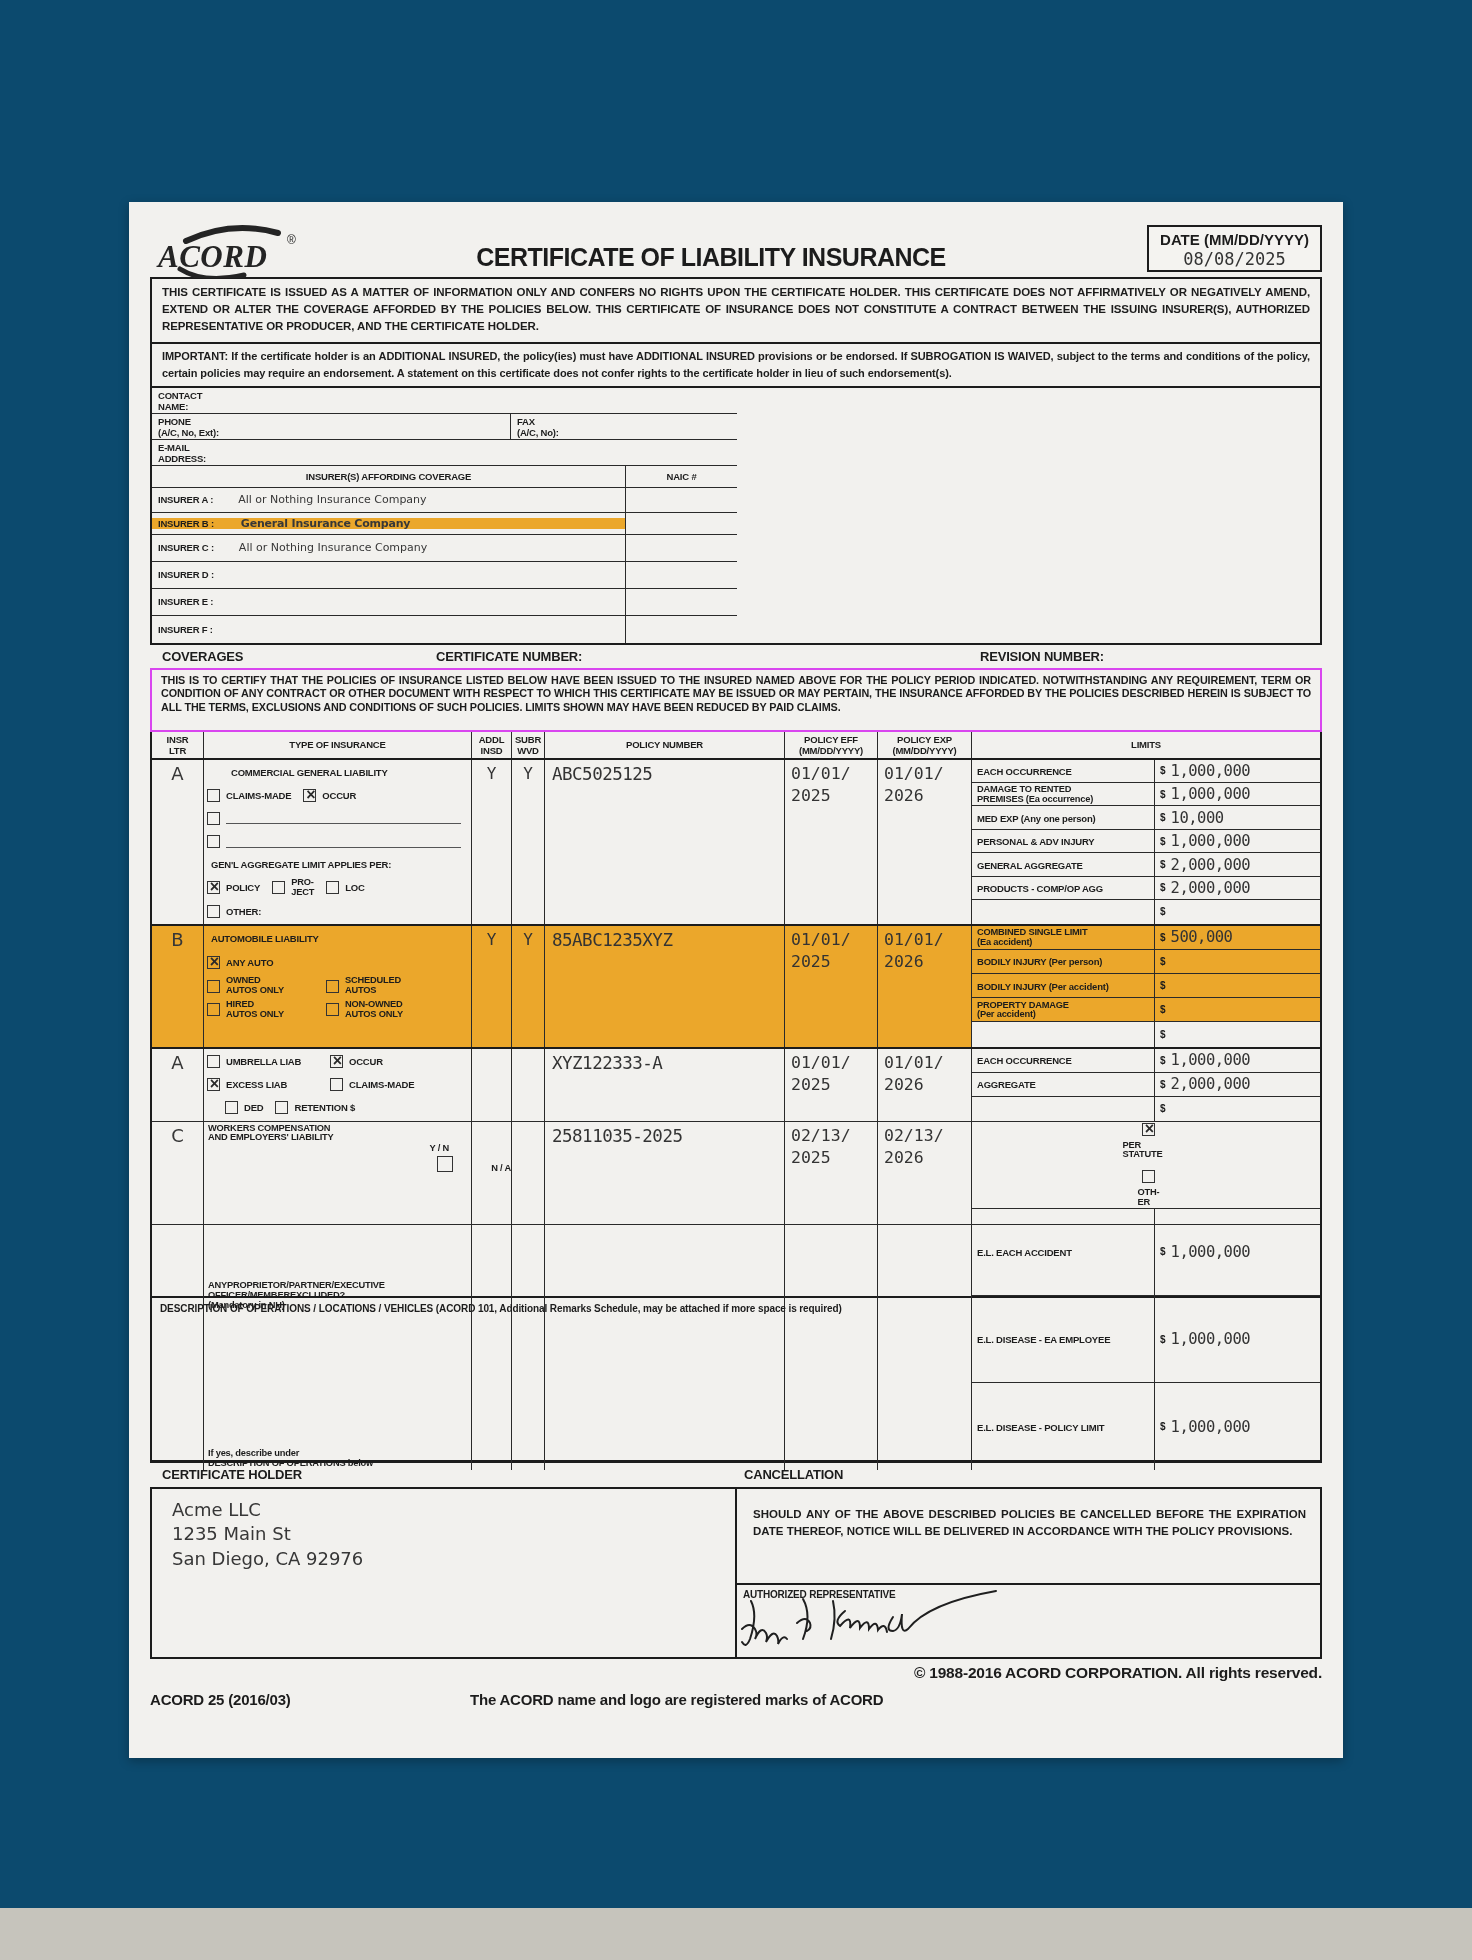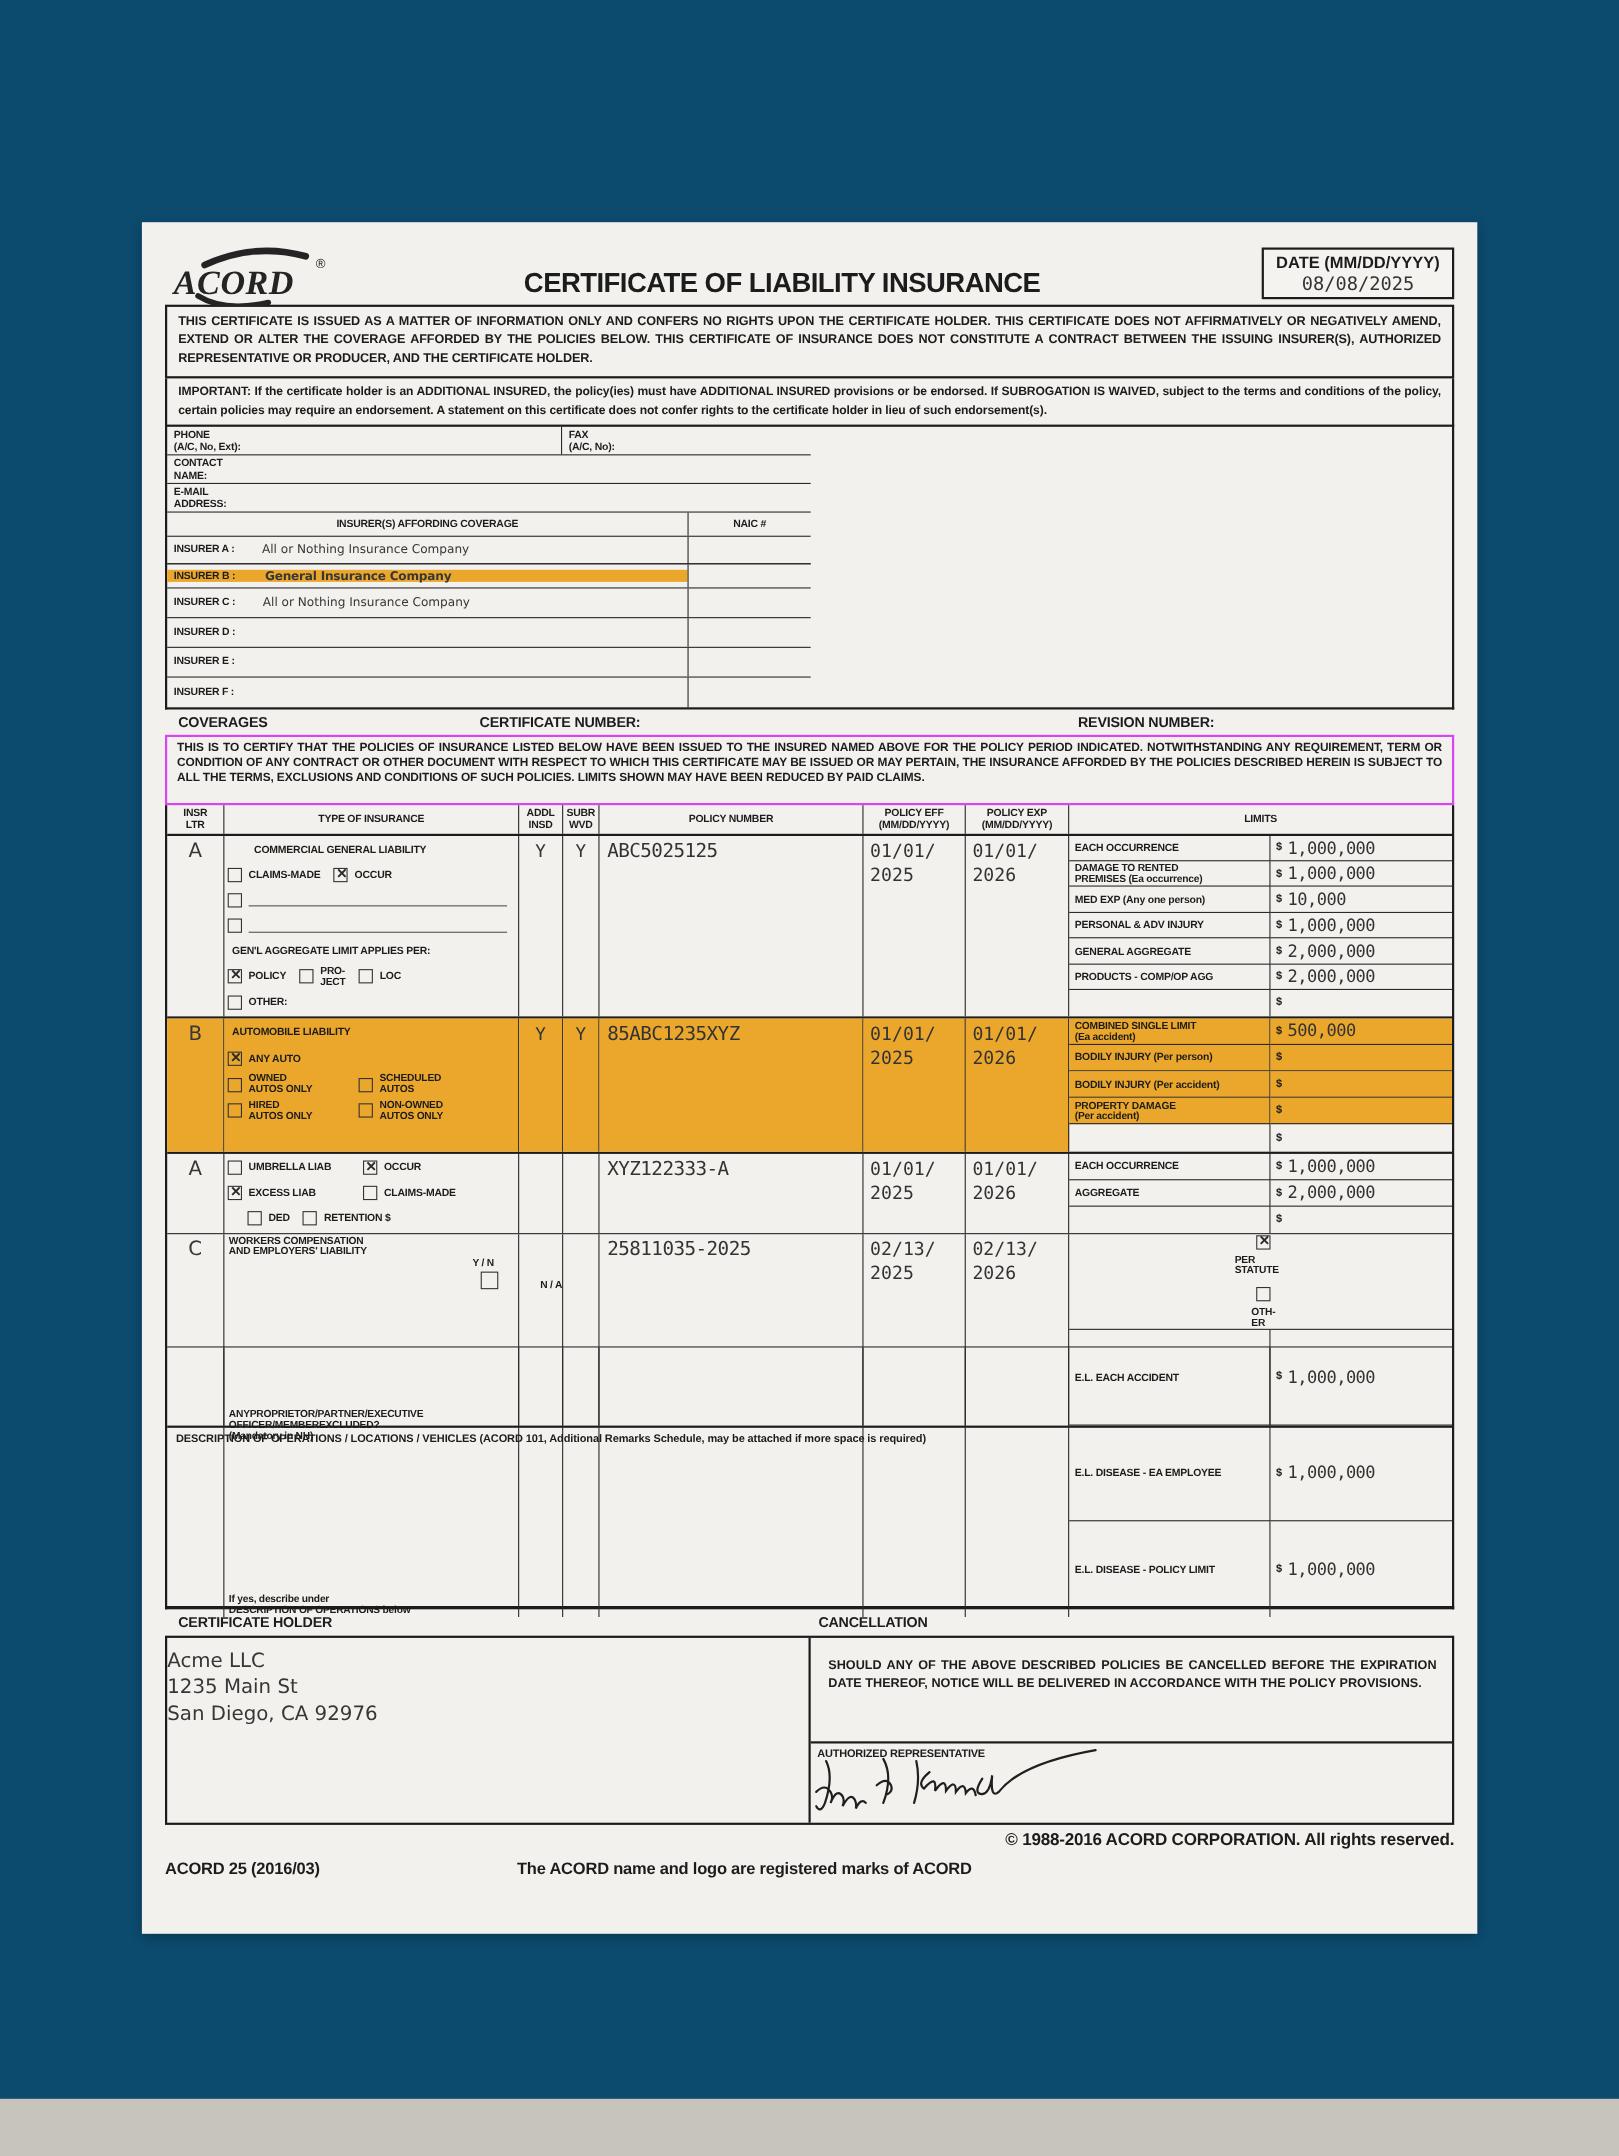--- a/index.html
+++ b/index.html
@@ -94,21 +94,21 @@
   .statute { display:flex; align-items:center; padding-left:8px; gap:5px; }
   .statute .sep { align-self:stretch; border-right:1px solid #2a2a2a; margin:0 2px; }
 
   .desc { border-top:2px solid #1c1c1c; height:164px; padding:5px 8px; }
   .desc .dl { font-size:10px; font-weight:bold; letter-spacing:-0.1px; }
 
   .holderbar { position:relative; height:24px; }
   .holderbar .a { position:absolute; left:12px; top:4px; }
   .holderbar .b { position:absolute; left:594px; top:4px; }
   .holderbox { display:grid; grid-template-columns:585px 1fr; border:2px solid #1c1c1c; height:172px; }
-  .hleft { border-right:2px solid #1c1c1c; padding:8px 0; }
+  .hleft { border-right:2px solid #1c1c1c; padding:8px 20px; }
   .cancel-text { height:96px; border-bottom:2px solid #1c1c1c; padding:17px 14px 0 16px; font-size:11.5px; font-weight:bold; line-height:17px; text-align:justify; }
   .authzone { position:relative; height:70px; }
   .authzone .al { position:absolute; left:6px; top:4px; }
   .sig { position:absolute; left:4px; top:2px; }
 
   .copyright { text-align:right; font-size:15.5px; font-weight:bold; margin-top:5px; letter-spacing:-0.2px; }
   .footrow { position:relative; margin-top:9px; font-size:15px; font-weight:bold; letter-spacing:-0.2px; }
   .footrow .tm { position:absolute; left:320px; }
 </style>
 </head>
@@ -133,33 +133,33 @@
           <div class="dv mono">08/08/2025</div>
         </div>
       </div>
 
       <div class="notice">THIS CERTIFICATE IS ISSUED AS A MATTER OF INFORMATION ONLY AND CONFERS NO RIGHTS UPON THE CERTIFICATE HOLDER. THIS CERTIFICATE DOES NOT AFFIRMATIVELY OR NEGATIVELY AMEND, EXTEND OR ALTER THE COVERAGE AFFORDED BY THE POLICIES BELOW.  THIS CERTIFICATE OF INSURANCE DOES NOT CONSTITUTE A CONTRACT BETWEEN THE ISSUING INSURER(S), AUTHORIZED REPRESENTATIVE OR PRODUCER, AND THE CERTIFICATE HOLDER.</div>
       <div class="notice2">IMPORTANT:  If the certificate holder is an ADDITIONAL INSURED, the policy(ies) must have ADDITIONAL INSURED provisions or be endorsed. If SUBROGATION IS WAIVED, subject to the terms and conditions of the policy, certain policies may require an endorsement.  A statement on this certificate does not confer rights to the certificate holder in lieu of such endorsement(s).</div>
 
       <div class="parties">
         <div class="pright">
           <div class="crow2" style="height:26px;">
+            <div class="ccell">
+              <div class="tiny">CONTACT</div>
+              <div class="tiny">NAME:</div>
+            </div>
+          </div>
+          <div class="crow2" style="height:26px;">
             <div class="ccell half">
               <div class="tiny">PHONE</div>
               <div class="tiny">(A/C, No, Ext):</div>
             </div>
             <div class="ccell">
               <div class="tiny">FAX</div>
               <div class="tiny">(A/C, No):</div>
-            </div>
-          </div>
-          <div class="crow2" style="height:26px;">
-            <div class="ccell">
-              <div class="tiny">CONTACT</div>
-              <div class="tiny">NAME:</div>
             </div>
           </div>
           <div class="crow2" style="height:26px;">
             <div class="ccell">
               <div class="tiny">E-MAIL</div>
               <div class="tiny">ADDRESS:</div>
             </div>
           </div>
           <div class="inshead">
             <div class="t tiny">INSURER(S) AFFORDING COVERAGE</div>

